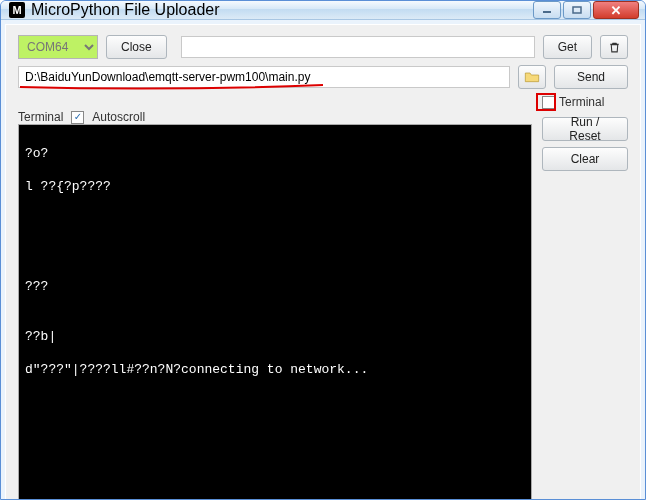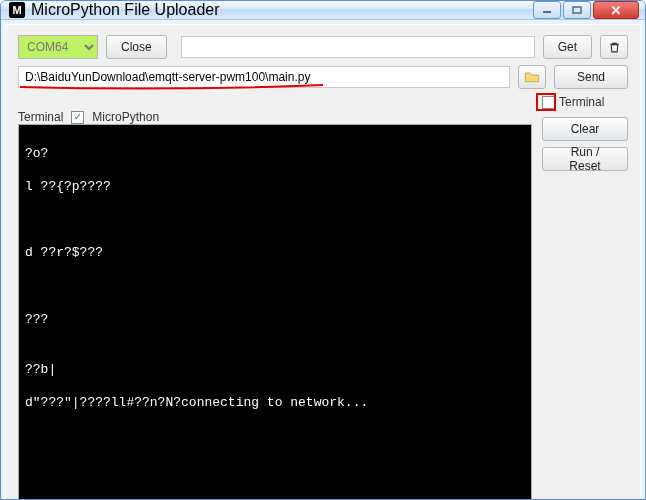--- a/index.html
+++ b/index.html
@@ -229,27 +229,26 @@
       <svg style="position:absolute;left:0;top:18px;width:310px;height:10px;pointer-events:none">
         <path d="M2 4 Q 150 8 305 2" stroke="#d00" stroke-width="2" fill="none"></path>
       </svg>
     </div>
 
     <div class="main-area">
       <div class="terminal-wrap">
         <div class="term-header">
           <span>Terminal</span>
           <span class="checkbox">✓</span>
-          <span>MicroPython</span>
+          <span>Autoscroll</span>
         </div>
         <div class="terminal rel">
 <span class="line">?o?</span>
 <span class="line">l ??{?p????</span>
 <span class="line">                                                     </span>
-<span class="line">d ??r?$???</span>
 <span class="line"></span>
 <span class="line"></span>
 <span class="line">???</span>
 <span class="line"></span>
 <span class="line">??b|</span>
 <span class="line">d"???"|????ll#??n?N?connecting to network...</span>
 
 
 
 
@@ -257,19 +256,19 @@
           
         </div>
       </div>
 
       <div class="sidecol">
         <div class="autorun-row rel">
           <span class="checkbox" style="color:transparent">✓</span>
           <span>Terminal</span>
           <div class="annot-box" style="left:-6px;top:-2px;width:20px;height:18px"></div>
         </div>
+        <button class="btn">Run / Reset</button>
         <button class="btn">Clear</button>
-        <button class="btn">Run / Reset</button>
       </div>
     </div>
 
   </div>
 </div>
 
 </body></html>

